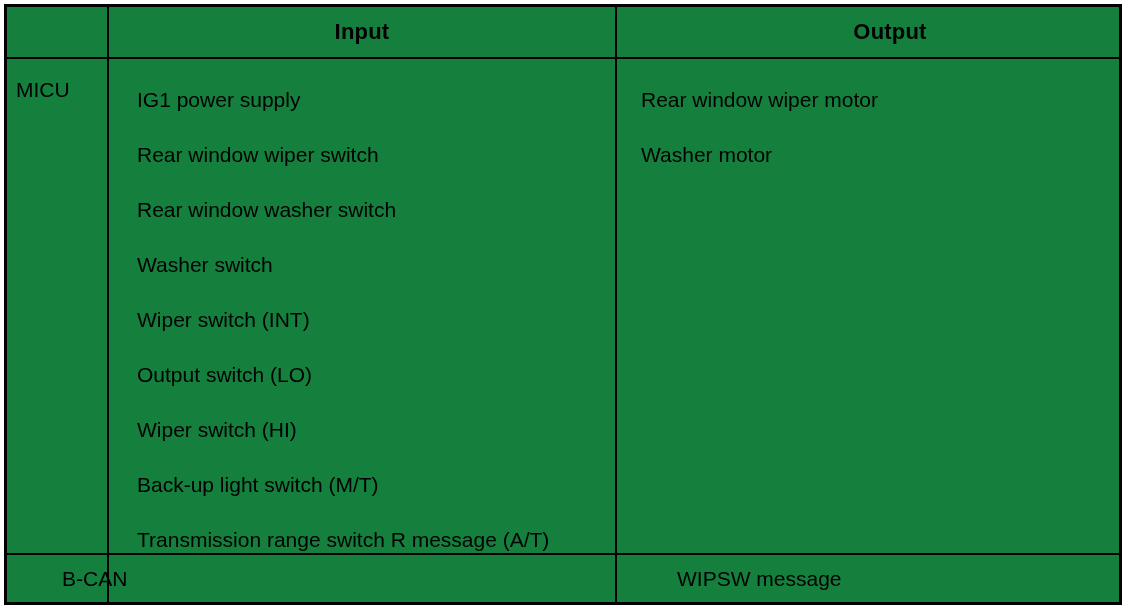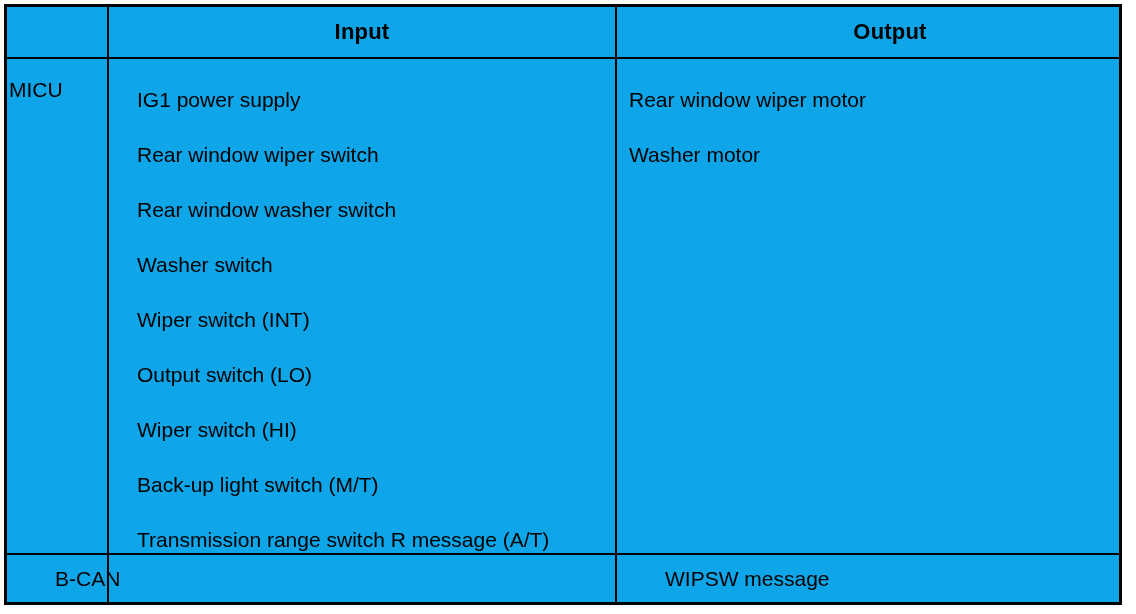--- a/index.html
+++ b/index.html
@@ -24,21 +24,21 @@
 
   
   .io-table {
     position: absolute;
     left: 4px;
     top: 4px;
     width: 1118px;
     height: 601px;
     box-sizing: border-box;
     border: 3px solid #000000;
-    background: #0ea5e9;
+    background: #15803d;
   }
 
   
   .vrule {
     position: absolute;
     top: 0;
     bottom: 0;
     width: 2px;
     background: #000000;
   }
@@ -97,41 +97,41 @@
     margin-left: 46px;
   }
 
   .cell-module {
     position: absolute;
     left: 0;
     top: 0;
     width: 92px;
     bottom: 0;
     box-sizing: border-box;
-    padding-left: 2px;
+    padding-left: 9px;
     font-size: 21px;
   }
   .cell-input {
     position: absolute;
     left: 102px;
     top: 0;
     width: 506px;
     bottom: 0;
     box-sizing: border-box;
     padding-left: 18px;
     font-size: 21px;
   }
   .cell-output {
     position: absolute;
     left: 610px;
     top: 0;
     width: 506px;
     bottom: 0;
     box-sizing: border-box;
-    padding-left: 2px;
+    padding-left: 14px;
     font-size: 21px;
   }
 
   .cell-module .cell-text,
   .cell-input .cell-text,
   .cell-output .cell-text {
     display: block;
   }
 
   

